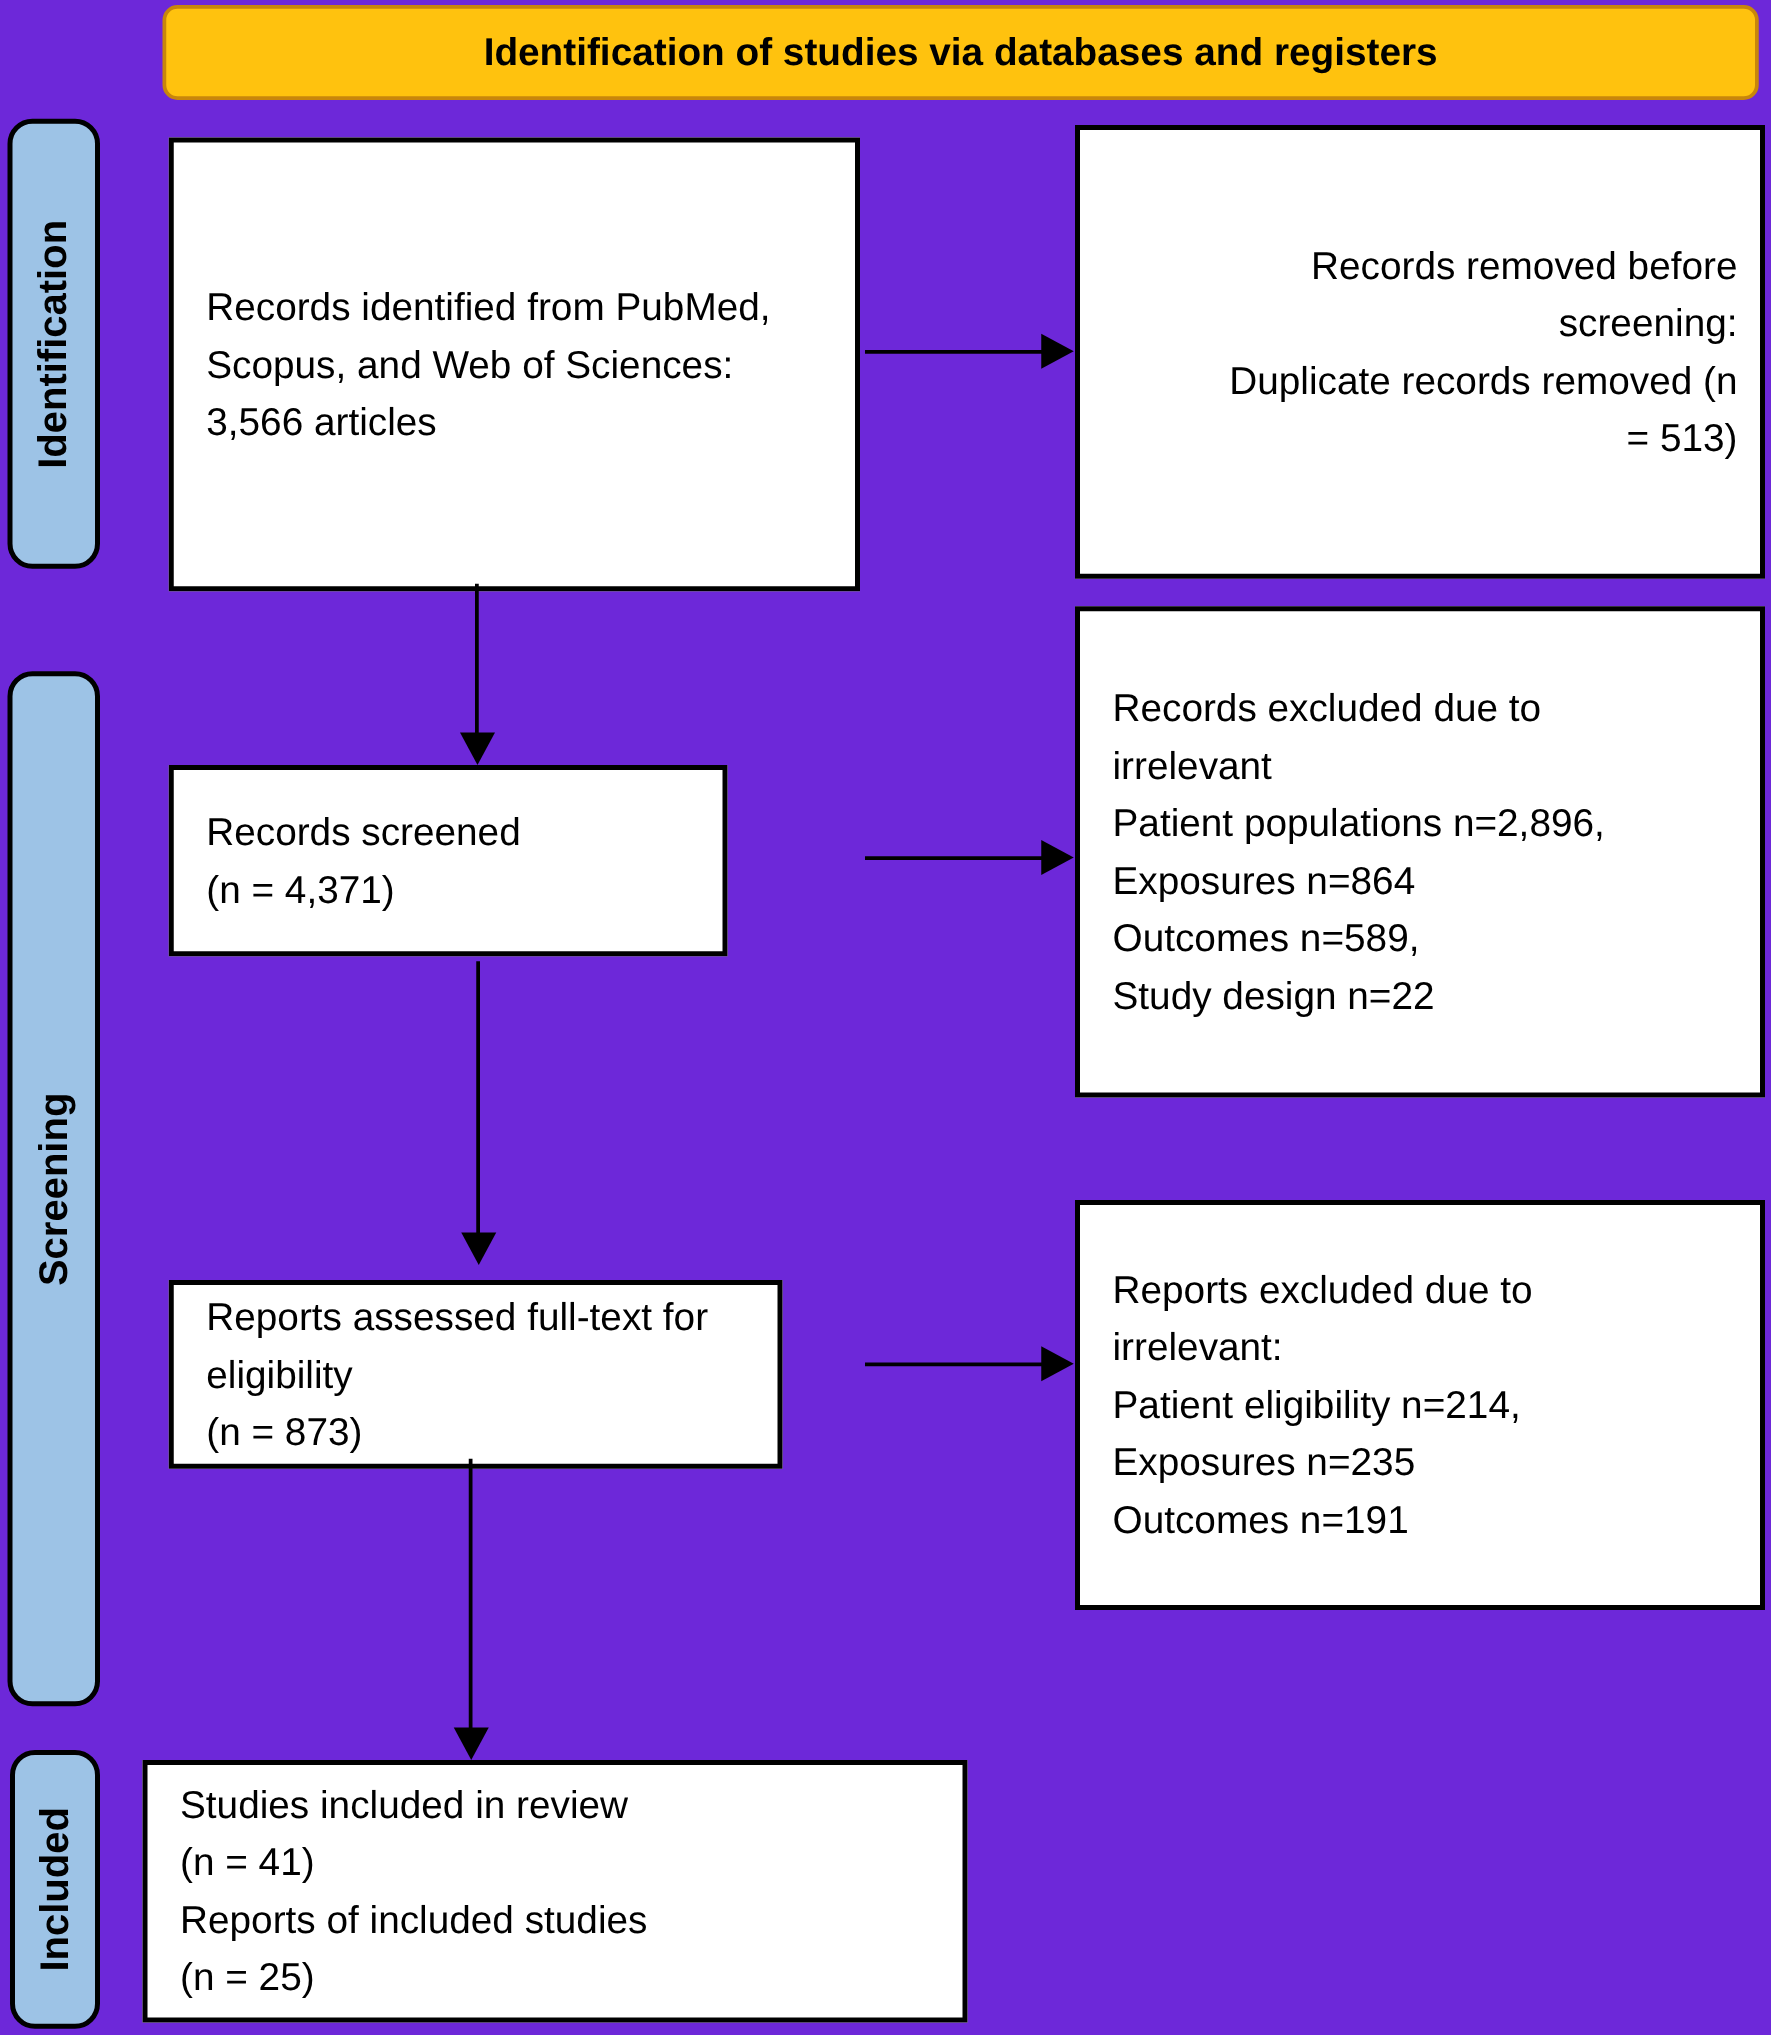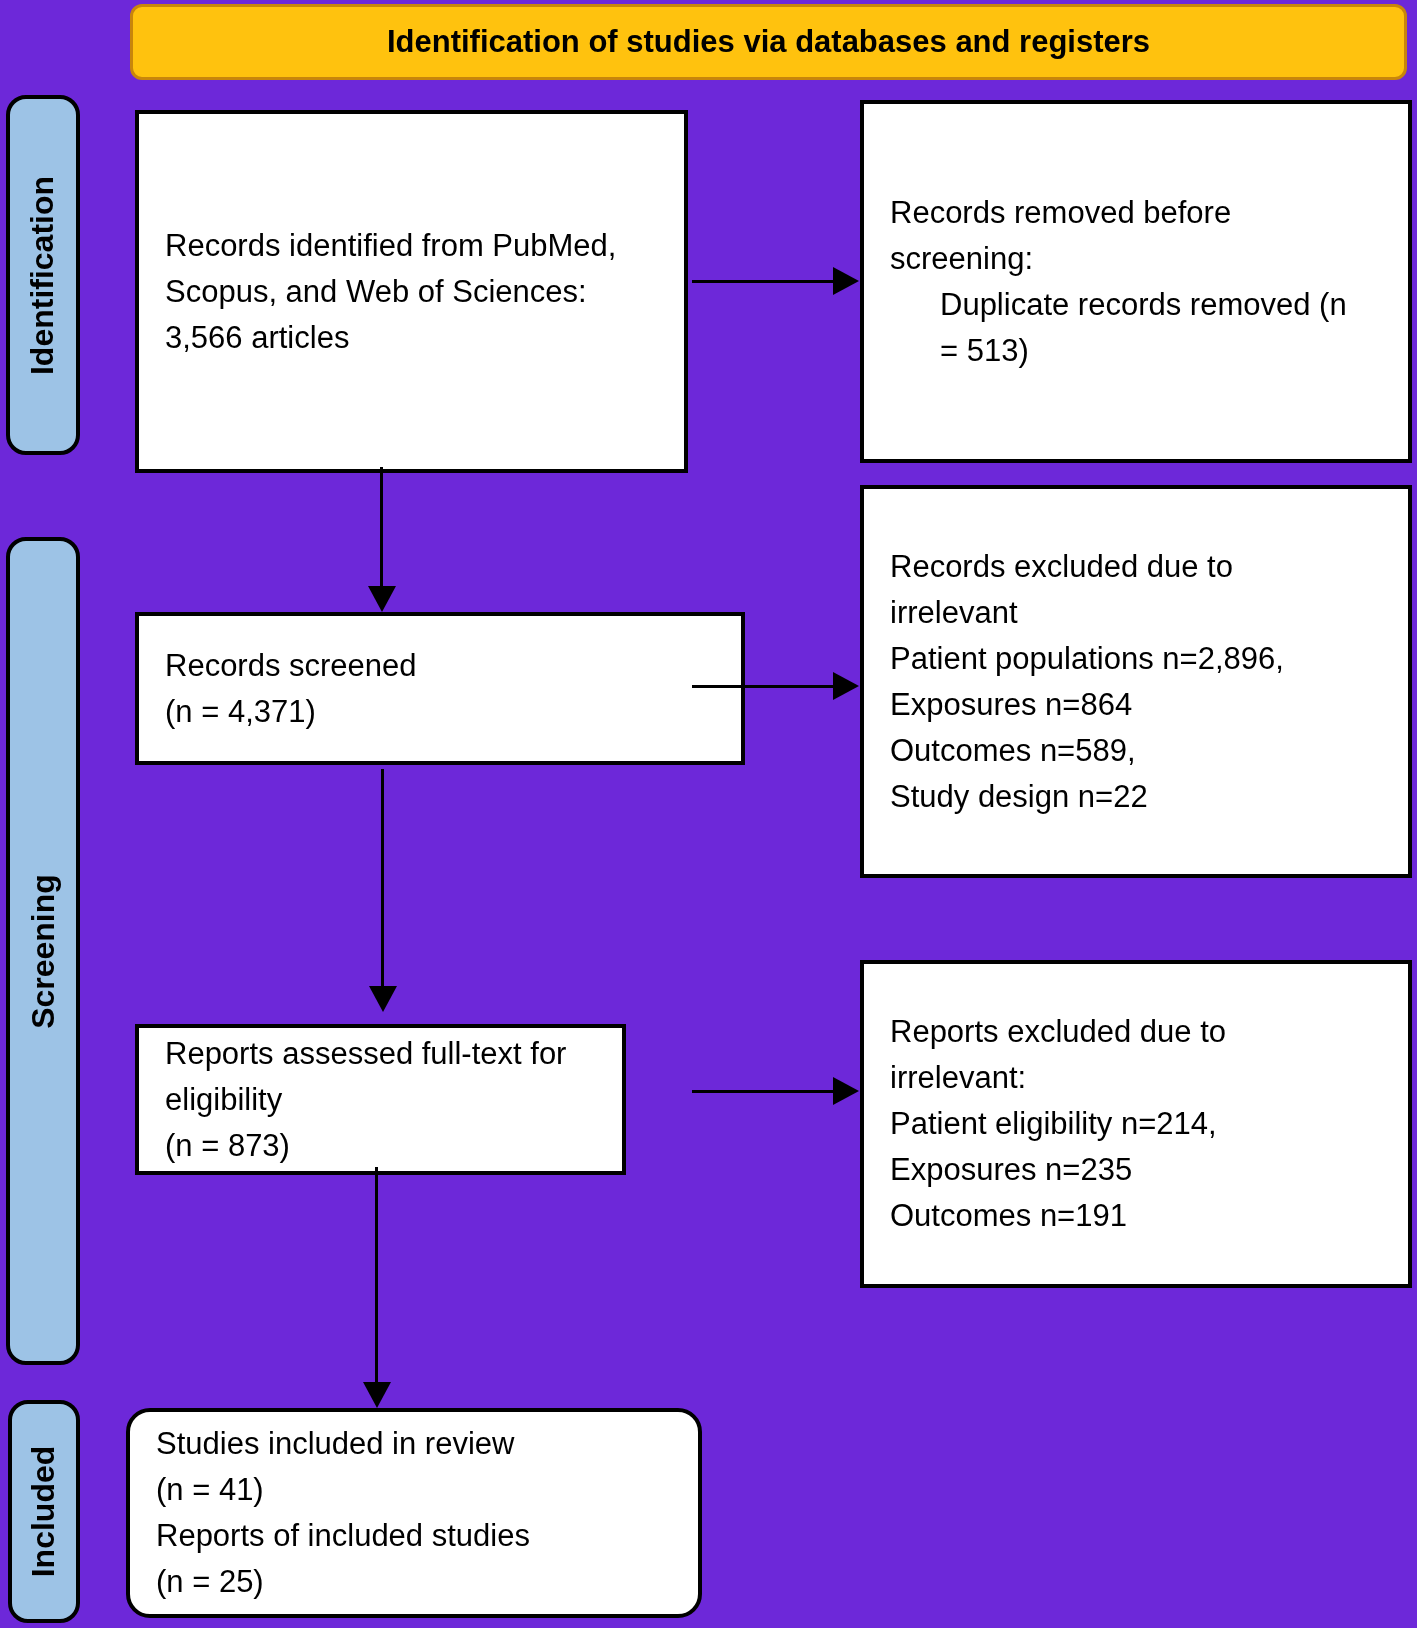--- a/index.html
+++ b/index.html
@@ -83,39 +83,39 @@
   <div class="stage" style="left:8px; top:1400px; width:72px; height:223px;">
     <span class="vtext">Included</span>
   </div>
 
   <div class="fbox" style="left:135px; top:100px; width:553px; height:363px;margin-top:10px;">
       <div class="line">Records identified from PubMed,</div>
       <div class="line">Scopus, and Web of Sciences:</div>
       <div class="line">3,566 articles</div>
     </div>
 
-  <div class="fbox" style="left:135px; top:612px; width:610px; height:153px;">
+  <div class="fbox" style="left:135px; top:612px; width:447px; height:153px;">
       <div class="line">Records screened</div>
       <div class="line">(n = 4,371)</div>
     </div>
 
   <div class="fbox" style="left:135px; top:1024px; width:491px; height:151px;">
       <div class="line">Reports assessed full-text for</div>
       <div class="line">eligibility</div>
       <div class="line">(n = 873)</div>
     </div>
 
-  <div class="fbox" style="left:126px; top:1408px; width:576px; height:210px;border-radius:24px;">
+  <div class="fbox" style="left:114px; top:1408px; width:660px; height:210px;">
       <div class="line">Studies included in review</div>
       <div class="line">(n = 41)</div>
       <div class="line">Reports of included studies</div>
       <div class="line">(n = 25)</div>
     </div>
 
-  <div class="fbox" style="left:860px; top:100px; width:552px; height:363px;">
+  <div class="fbox" style="left:860px; top:100px; width:552px; height:363px;align-items:flex-end;">
       <div class="line">Records removed before</div>
       <div class="line">screening:</div>
       <div class="line indent">Duplicate records removed (n</div>
       <div class="line indent">= 513)</div>
     </div>
 
   <div class="fbox" style="left:860px; top:485px; width:552px; height:393px;">
       <div class="line">Records excluded due to</div>
       <div class="line">irrelevant</div>
       <div class="line">Patient populations n=2,896,</div>

